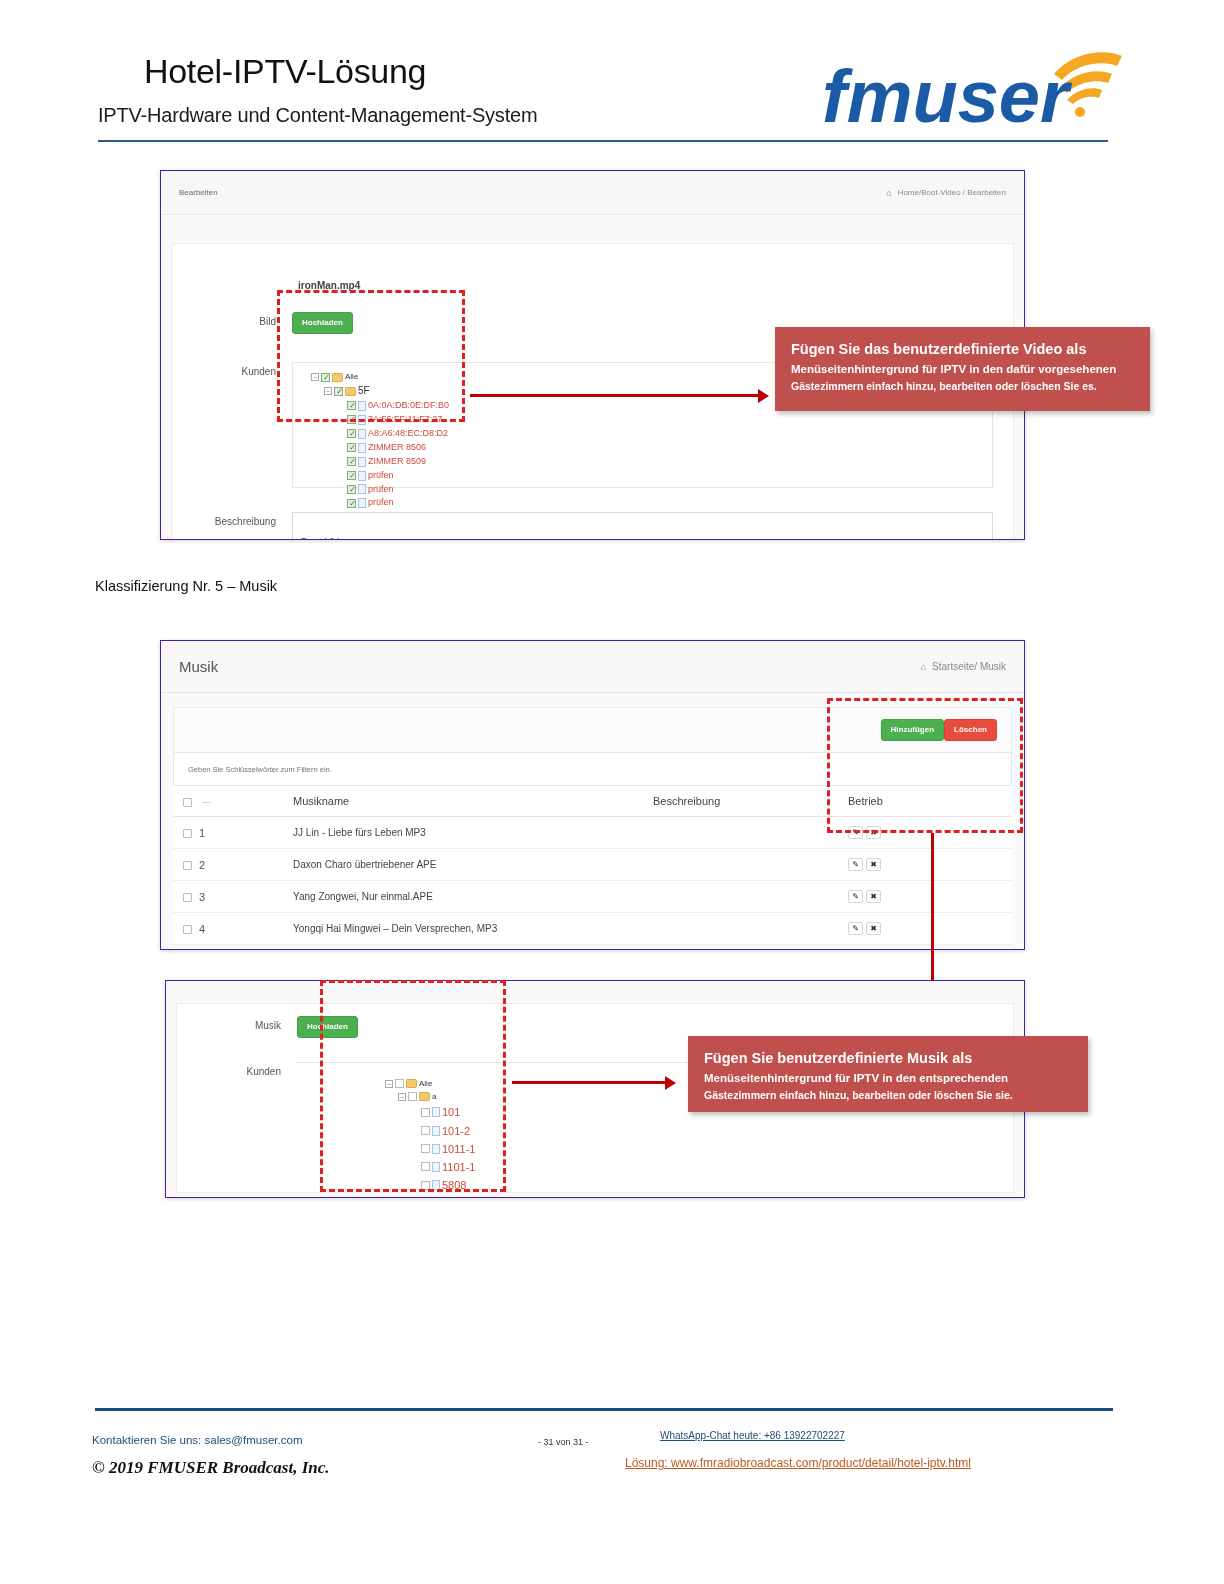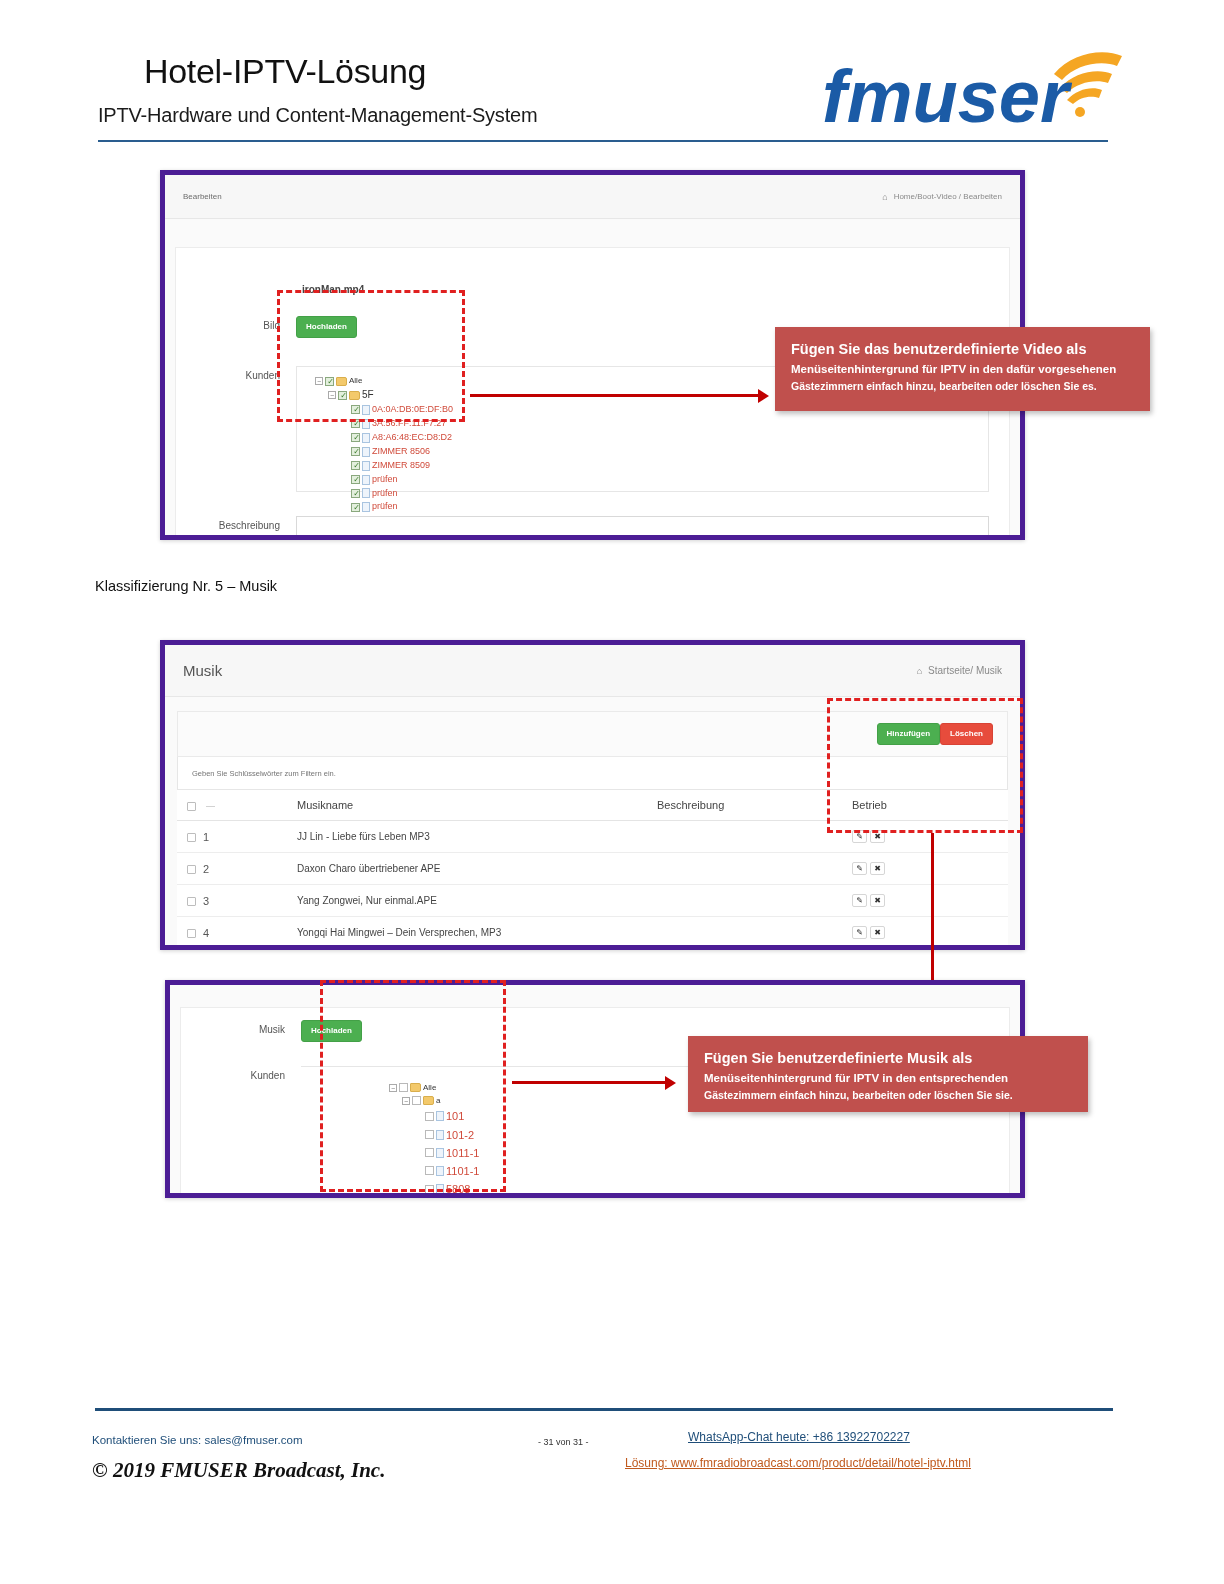--- a/index.html
+++ b/index.html
@@ -30,21 +30,21 @@
   .hdr-rule.thin { left:98px; top:140px; height:2px; width:1010px; background:#2a5d8f; }
 
   
   .logo { position:absolute; right:92px; top:42px; width:310px; height:92px; }
   .logo svg { display:block; }
 
   
   .shot {
     position:absolute;
     background:#4d7c0f;
-    border:5px solid #4c1d95;
+    border:1px solid #4c1d95;
     box-shadow:0 1px 4px rgba(0,0,0,0.18);
     overflow:hidden;
   }
   .shot-topbar {
     height:44px; background:#f7f7f7; border-bottom:1px solid #e7e7e7;
     display:flex; align-items:center; justify-content:space-between;
     padding:0 18px;
   }
   .shot-title { font-size:8px; color:#6d6d6d; }
   .crumb { font-size:8px; color:#8a8a8a; display:flex; align-items:center; gap:6px; }
@@ -139,23 +139,23 @@
   .idx { font-size:11px; color:#555; }
   .actbtn {
     display:inline-block; width:15px; height:13px; border:1px solid #d6d6d6;
     background:#fff; border-radius:2px; font-size:8px; line-height:12px;
     text-align:center; color:#333; margin-right:3px;
   }
 
   
   .footer-rule { position:absolute; left:95px; top:1408px; width:1018px; height:3px; background:#1f4e79; }
   .f-left1 { position:absolute; left:92px; top:1434px; font-size:11.5px; color:#1f4e79; }
-  .f-left2 { position:absolute; left:92px; top:1458px; font-size:21px; font-weight:bold; font-style:italic; color:#111; font-family:"Liberation Serif", serif;text-align:right; }
+  .f-left2 { position:absolute; left:92px; top:1458px; font-size:17px; font-weight:bold; font-style:italic; color:#111; font-family:"Liberation Serif", serif;text-align:right; }
   .f-center { position:absolute; left:538px; top:1437px; font-size:9px; color:#333; }
-  .f-right1 { position:absolute; left:660px; top:1430px; font-size:12px; color:#1f4e79;margin-left:28px; }
+  .f-right1 { position:absolute; left:660px; top:1430px; font-size:10px; color:#1f4e79; }
   .f-right2 { position:absolute; left:625px; top:1456px; font-size:12px; color:#c05a1e; }
   .ul { text-decoration:underline; }
 </style>
 </head>
 <body>
 
 <div class="page-header">
   <div class="hdr-title">Hotel-IPTV-Lösung</div>
   <div class="hdr-sub">IPTV-Hardware und Content-Management-System</div>
   <div class="hdr-rule thin"></div>

